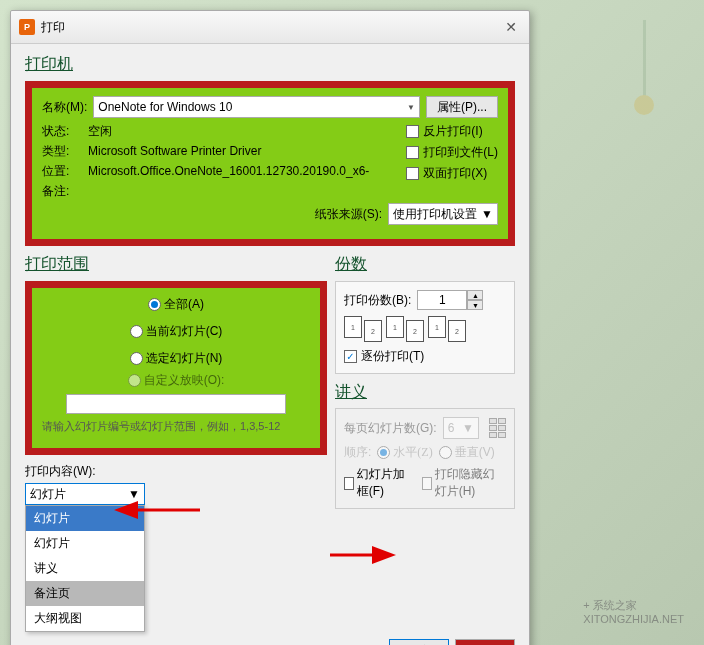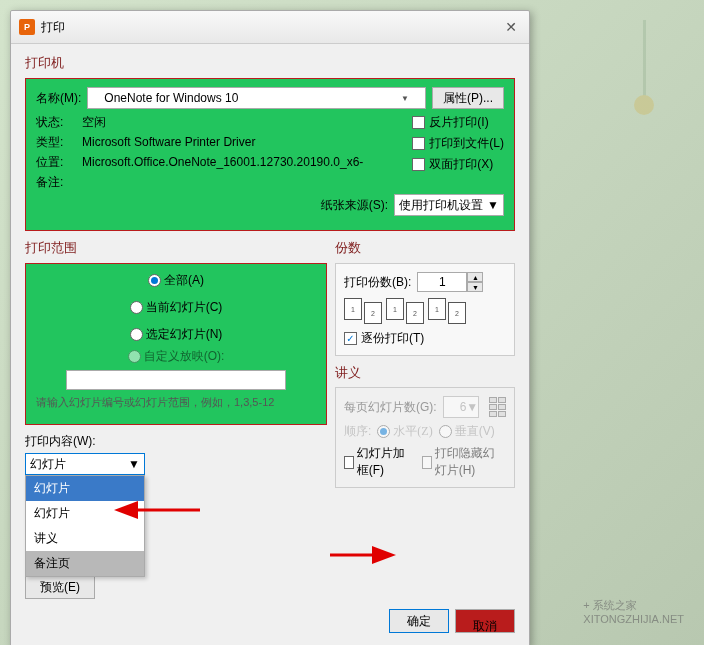--- a/index.html
+++ b/index.html
@@ -67,51 +67,52 @@
       display: flex; align-items: center; justify-content: center;
       font-size: 14px;
       color: #555;
     }
 
     .dialog-body {
       padding: 10px 14px 10px 14px;
     }
 
     .section-title {
-      font-size: 13px;
-      color: #7f1d1d;
+      font-size: 16px;
+      color: #14532d;
       margin-bottom: 6px;
+      text-decoration: underline;
     }
 
     .section-box {
-      border: 1px solid #b91c1c;
+      border: 7px solid #b91c1c;
       padding: 8px 10px;
       margin-bottom: 8px;
-      background: #22c55e;
+      background: #84cc16;
     }
 
     .row {
       display: flex;
       align-items: center;
       margin-bottom: 5px;
       gap: 6px;
     }
 
     .label {
       color: #000;
       white-space: nowrap;
       min-width: 40px;
     }
 
     .name-dropdown {
       flex: 1;
       height: 22px;
       border: 1px solid #aaa;
       background: white;
-      padding: 0 16px;
+      padding: 0 4px;
       font-size: 12px;
       display: flex;
       align-items: center;
       justify-content: space-between;
       cursor: pointer;
     }
 
     .name-dropdown .arrow {
       font-size: 8px;
       color: #555;
@@ -570,20 +571,21 @@
               <div class="content-dropdown">
                 <span>幻灯片</span>
                 <span>▼</span>
               </div>
 
               <div class="dropdown-menu">
                 <div class="dropdown-item active">幻灯片</div>
                 <div class="dropdown-item">幻灯片</div>
                 <div class="dropdown-item">讲义</div>
                 <div class="dropdown-item highlighted">备注页</div>
+                <div class="dropdown-item">大纲视图</div>
               </div>
             </div>
           </div>
 
           <div style="margin-top: 100px;">
             <button class="preview-btn">预览(E)</button>
           </div>
         </div>
 
         <div class="right-col">

